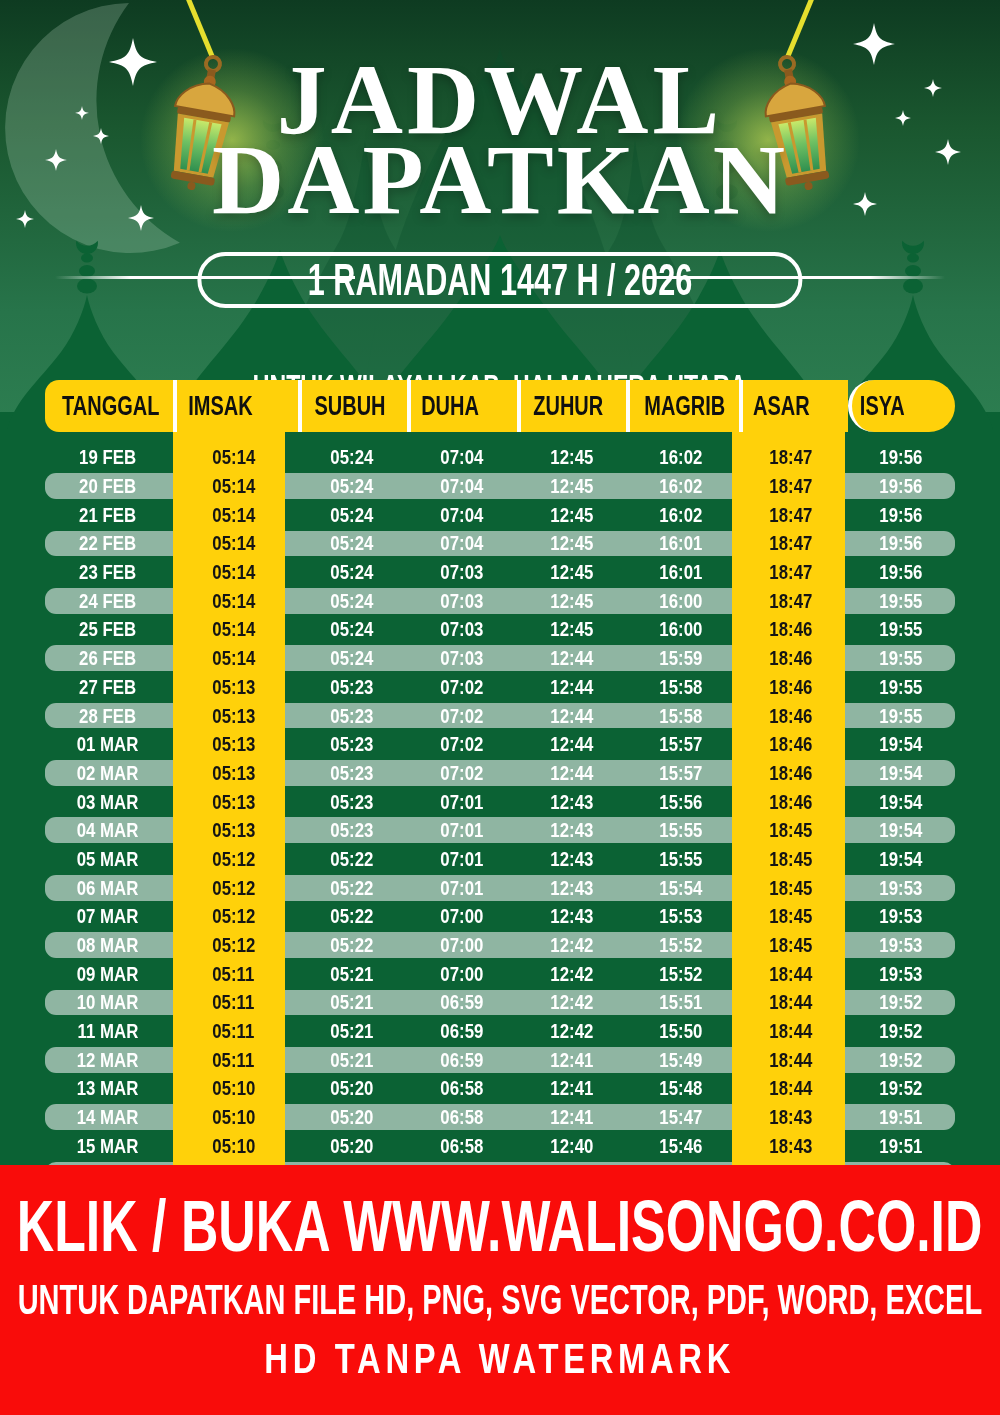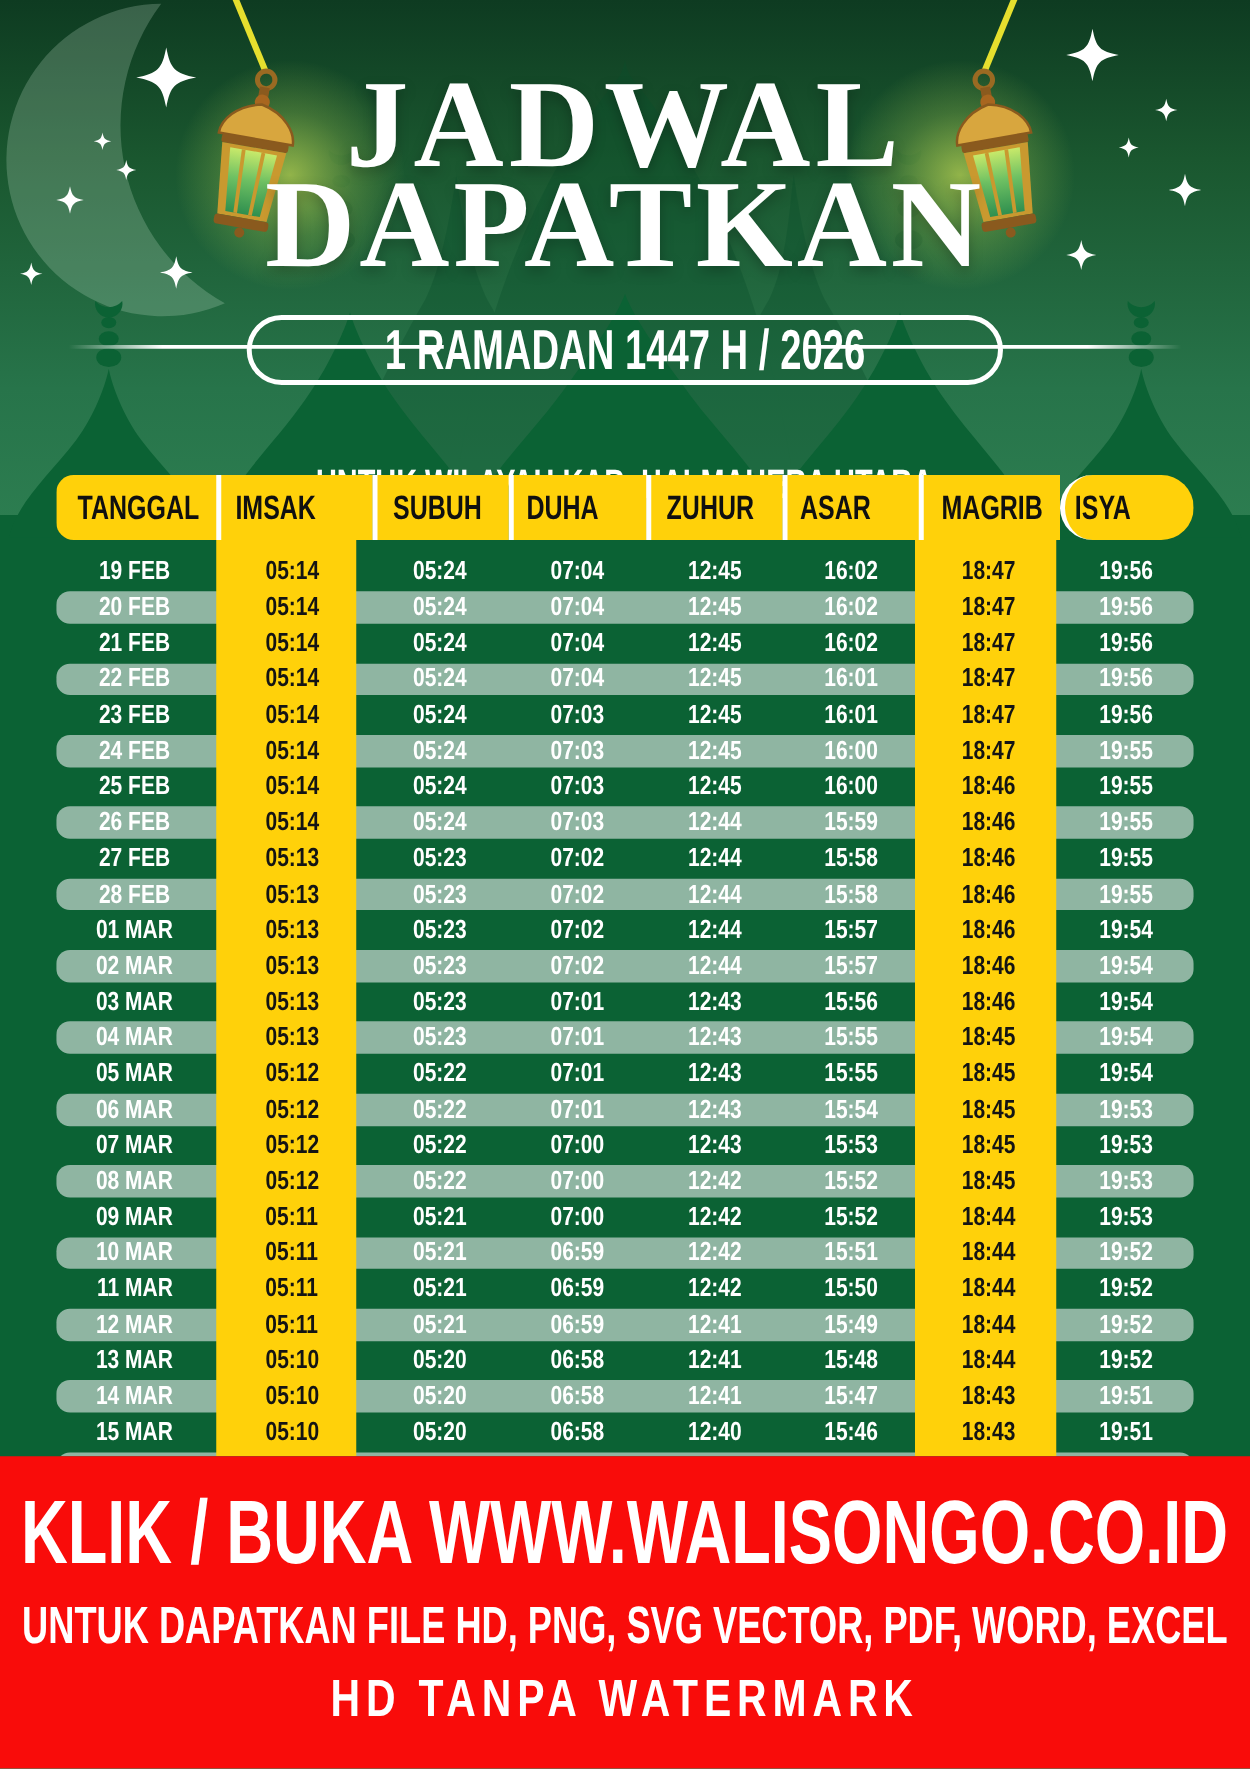--- a/index.html
+++ b/index.html
@@ -185,25 +185,25 @@
         </div>
         <div class="hcell col2">
           <span class="cond">SUBUH</span>
         </div>
         <div class="hcell col3">
           <span class="cond">DUHA</span>
         </div>
         <div class="hcell col4">
           <span class="cond">ZUHUR</span>
         </div>
+        <div class="hcell col6">
+          <span class="cond">MAGRIB</span>
+        </div>
         <div class="hcell col5">
           <span class="cond">ASAR</span>
-        </div>
-        <div class="hcell col6">
-          <span class="cond">MAGRIB</span>
         </div>
         <div class="hcell col7">
           <span class="cond">ISYA</span>
         </div>
       </div>
     <div class="tbody" id="tbody">
         <div class="row">
           <div class="cell col0">
             <span class="cond">19 FEB</span>
           </div>

